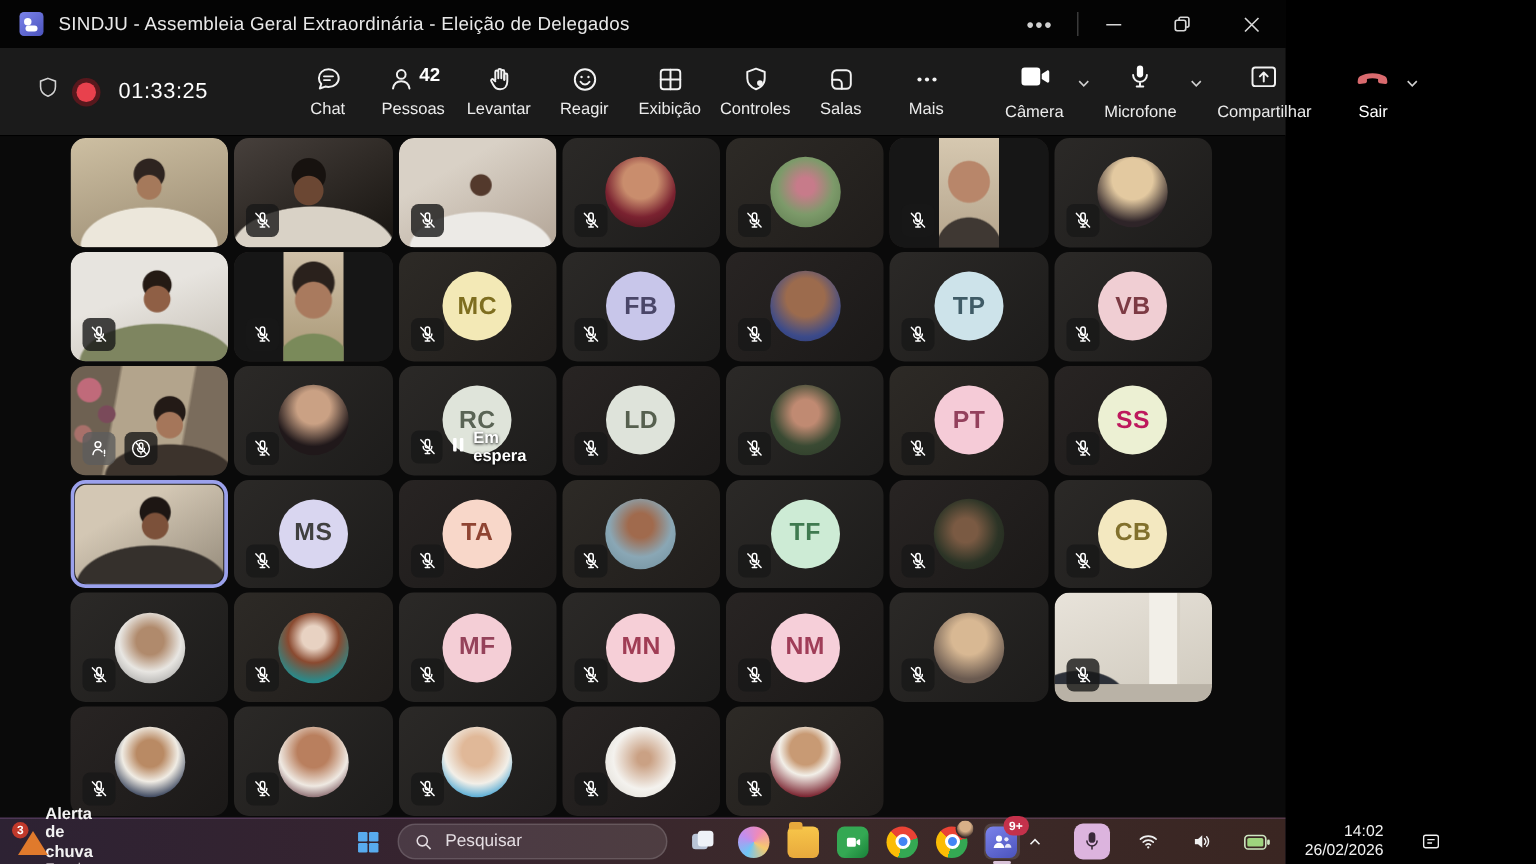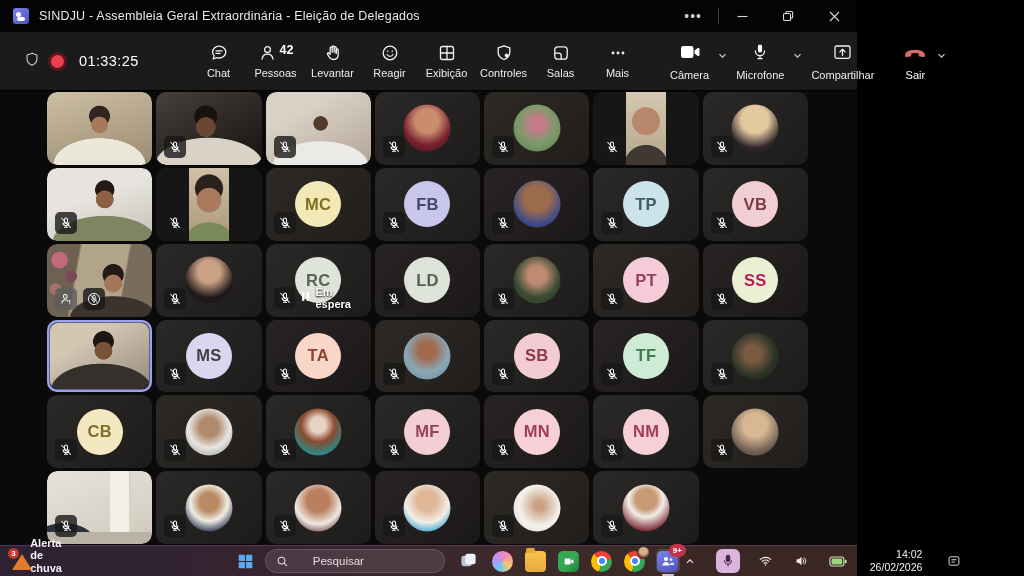--- a/index.html
+++ b/index.html
@@ -93,21 +93,21 @@
   .weather{display:flex;align-items:center;gap:8px;padding:0 12px;height:100%;cursor:pointer;}
   .w-ico{position:relative;width:20px;height:18px;}
   .w-tri{position:absolute;bottom:0;left:0;width:0;height:0;border-left:10px solid transparent;border-right:10px solid transparent;border-bottom:16px solid #e07a2c;}
   .w-badge{position:absolute;top:-4px;left:-4px;width:11px;height:11px;border-radius:50%;background:#c0392b;color:#fff;
     font-size:8px;display:flex;align-items:center;justify-content:center;font-weight:bold;}
   .w-text{display:flex;flex-direction:column;line-height:1.15;}
   .w-title{color:#f2f2f2;font-size:11px;font-weight:600;}
   .w-sub{color:#bdb3b8;font-size:9.5px;}
   .tb-center{display:flex;align-items:center;gap:7px;margin-left:150px;}
   .appbtn{width:24px;height:24px;border-radius:4px;display:flex;align-items:center;justify-content:center;position:relative;cursor:pointer;}
-  .search-pill{display:flex;align-items:center;gap:24px;width:158px;height:22px;border-radius:12px;
+  .search-pill{display:flex;align-items:center;gap:8px;width:158px;height:22px;border-radius:12px;
     background:rgba(255,255,255,.10);border:1px solid rgba(255,255,255,.14);padding:0 10px;cursor:pointer;}
   .search-pill span{color:#e4dde2;font-size:11.5px;}
   .app{width:21px;height:21px;border-radius:5px;position:relative;}
   .app-task-view{background:transparent;}
   .app-copilot{border-radius:50%;background:conic-gradient(from 210deg,#6ec6f5,#c08ef0,#f08ab8,#f5c96e,#6ec6f5);}
   .app-explorer{background:linear-gradient(#f7c64a,#e8a93c);border-radius:4px;}
   .app-explorer::before{content:'';position:absolute;top:-3px;left:1px;width:9px;height:5px;border-radius:2px 2px 0 0;background:#e8a93c;}
   .app-meet{background:linear-gradient(135deg,#34a853 55%,#188038);border-radius:5px;}
   .app-chrome,.app-chrome-profile{border-radius:50%;background:conic-gradient(from -45deg,#ea4335 0 120deg,#34a853 0 240deg,#fbbc05 0 360deg);}
   .app-chrome::after,.app-chrome-profile::after{content:'';position:absolute;inset:5.5px;background:#4285f4;border:2.2px solid #fff;border-radius:50%;}
@@ -659,35 +659,20 @@
                 <rect x="6.3" y="2.3" width="3.4" height="6.2" rx="1.7"></rect>
                 <path d="M4.7 7.6a3.3 3.3 0 0 0 6.6 0"></path>
                 <path d="M8 10.9v2M6.3 12.9h3.4"></path>
                 <path d="M3 2.6l10 10.4"></path>
               </g>
             </svg>
           </span>
         </div>
       </div>
       <div class="tile">
-        <div class="circle" style="background: rgb(242, 204, 210); color: rgb(140, 58, 74);">SB</div>
-        <div class="badges">
-          <span class="mute">
-            <svg width="14" height="14" viewBox="0 0 16 16">
-              <g stroke="#fff" stroke-width="1.15" fill="none" stroke-linecap="round">
-                <rect x="6.3" y="2.3" width="3.4" height="6.2" rx="1.7"></rect>
-                <path d="M4.7 7.6a3.3 3.3 0 0 0 6.6 0"></path>
-                <path d="M8 10.9v2M6.3 12.9h3.4"></path>
-                <path d="M3 2.6l10 10.4"></path>
-              </g>
-            </svg>
-          </span>
-        </div>
-      </div>
-      <div class="tile">
         <div class="circle" style="background: rgb(205, 235, 213); color: rgb(63, 122, 80);">TF</div>
         <div class="badges">
           <span class="mute">
             <svg width="14" height="14" viewBox="0 0 16 16">
               <g stroke="#fff" stroke-width="1.15" fill="none" stroke-linecap="round">
                 <rect x="6.3" y="2.3" width="3.4" height="6.2" rx="1.7"></rect>
                 <path d="M4.7 7.6a3.3 3.3 0 0 0 6.6 0"></path>
                 <path d="M8 10.9v2M6.3 12.9h3.4"></path>
                 <path d="M3 2.6l10 10.4"></path>
               </g>

